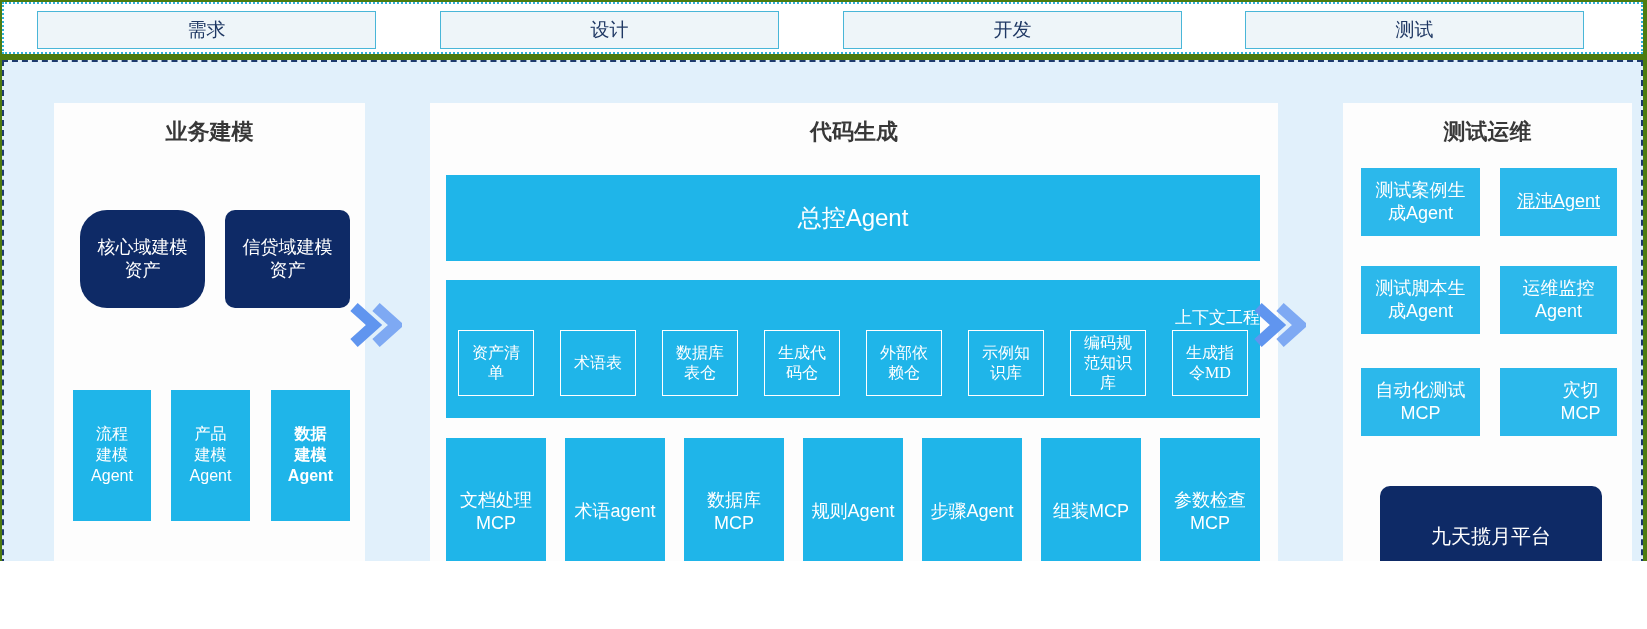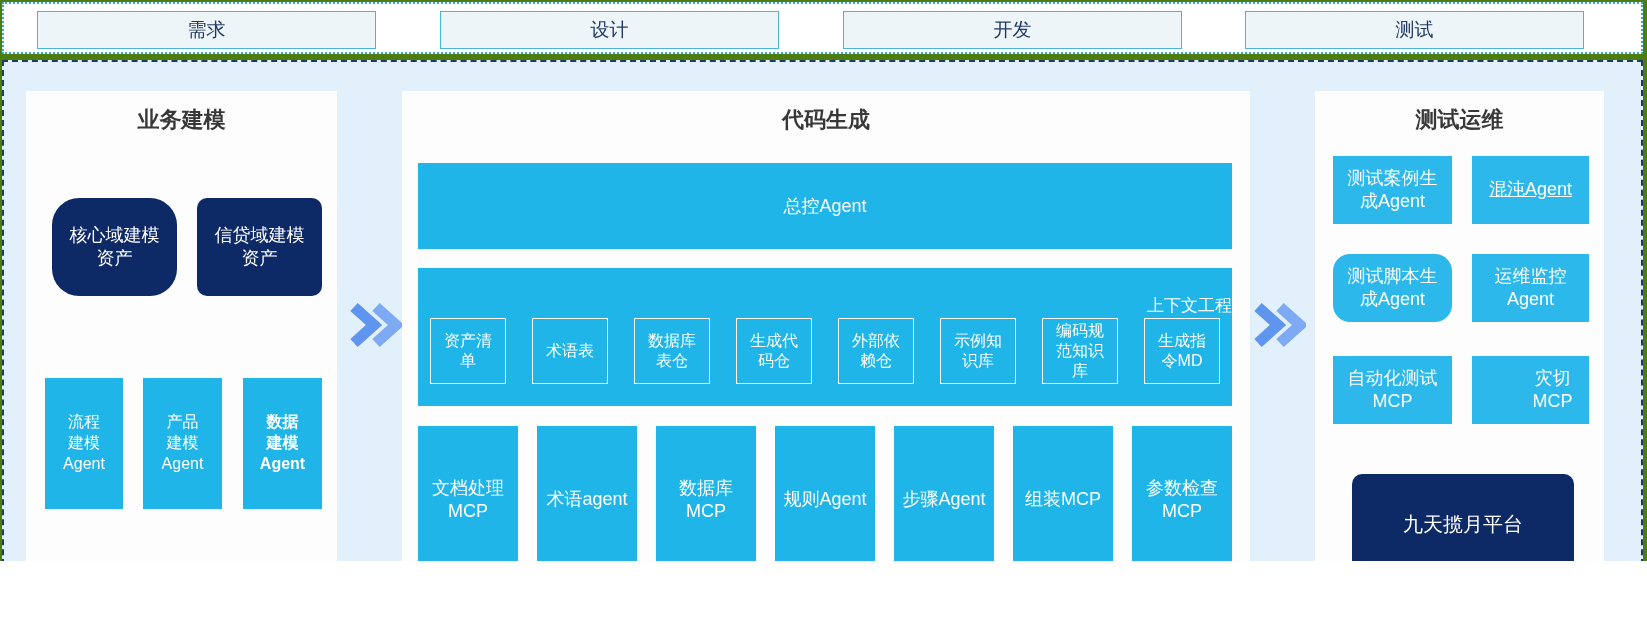--- a/index.html
+++ b/index.html
@@ -10,37 +10,37 @@
   .phase-band { position: absolute; left: 2px; top: 2px; width: 1641px; height: 52px;
                 background: #ffffff; border: 2px dotted #2fafd8; }
   .phase-box { position: absolute; top: 7px; width: 339px; height: 38px;
                background: #eef5f9; border: 1px solid #49b6d8; color: #1f3864;
                font-size: 19px; display: flex; align-items: center; justify-content: center; }
 
   
   .main-area { position: absolute; left: 2px; top: 60px; width: 1641px; height: 565px;
                background: #e1f0fb; border: 2px dashed #1e3a6d; }
 
-  .panel { position: absolute; top: 29px; height: 517px; background: #fdfdfd; }
+  .panel { position: absolute; top: 41px; height: 517px; background: #fdfdfd; margin-left: 28px; }
   .panel-title { text-align: center; font-size: 22px; font-weight: bold; color: #383838; padding-top: 14px; }
 
   .box { position: absolute; display: flex; align-items: center; justify-content: center;
          text-align: center; color: #ffffff; white-space: pre-line; line-height: 1.3; }
   .navy { background: #0e2a66; border-radius: 10px; font-size: 18px; }
   .cyan { background: #1fb5e9; font-size: 16px; }
   .cyan-lt { background: #2cb8eb; font-size: 18px; }
 
   
   .master-bar { position: absolute; left: 16px; top: 72px; width: 814px; height: 86px;
-                background: #1fb5e9; color: #fff; font-size: 18px;
+                background: #1fb5e9; color: #fff; font-size: 24px;
                 display: flex; align-items: center; justify-content: center; }
   .ctx-wrap { position: absolute; left: 16px; top: 177px; width: 814px; height: 138px; background: #1fb5e9; }
   .ctx-title { text-align: right; color: #ffffff; font-size: 17px; padding-top: 26px; }
   .ctx-row { position: absolute; left: 12px; right: 12px; top: 50px; height: 66px;
-             display: flex; justify-content: space-between; }
+             display: flex; justify-content: space-between; font-family: Liberation Serif, serif; }
   .ctx-item { width: 76px; height: 66px; border: 1px solid #ffffff; color: #ffffff;
               font-size: 16px; line-height: 1.25; display: flex; align-items: center;
               justify-content: center; text-align: center; white-space: pre-line; }
   .tools-row { position: absolute; left: 16px; top: 335px; width: 814px; height: 148px;
                display: flex; justify-content: space-between; }
   .tool-box { width: 100px; height: 148px; background: #1fb5e9; color: #ffffff; font-size: 18px;
               line-height: 1.3; display: flex; align-items: center; justify-content: center;
               text-align: center; white-space: pre-line; }
 
   .chevron { position: absolute; top: 240px; width: 54px; height: 46px; }
@@ -125,21 +125,21 @@
     <svg class="chevron" style="left:1248px" viewBox="0 0 54 46">
       <path d="M6 5 L26 23 L6 41" stroke="#6095ef" stroke-width="11" fill="none"></path>
       <path d="M28 5 L48 23 L28 41" stroke="#7ea9f3" stroke-width="11" fill="none"></path>
     </svg>
 
     <div class="panel" style="left:1311px; width:289px;">
       <div class="panel-title">测试运维</div>
       <div class="box cyan-lt" style="left:18px;  top:65px;  width:119px; height:68px;">测试案例生
 成Agent</div>
       <div class="box cyan-lt" style="left:157px; top:65px;  width:117px; height:68px;text-decoration:underline;">混沌Agent</div>
-      <div class="box cyan-lt" style="left:18px;  top:163px; width:119px; height:68px;border-radius:17px;">测试脚本生
+      <div class="box cyan-lt" style="left:18px;  top:163px; width:119px; height:68px;">测试脚本生
 成Agent</div>
       <div class="box cyan-lt" style="left:157px; top:163px; width:117px; height:68px;text-align:center;">运维监控
 Agent</div>
       <div class="box cyan-lt" style="left:18px;  top:265px; width:119px; height:68px;">自动化测试
 MCP</div>
       <div class="box cyan-lt" style="left:157px; top:265px; width:117px; height:68px;padding-left:44px;">灾切MCP</div>
       <div class="box navy" style="left:37px; top:383px; width:222px; height:100px; font-size:20px;">九天揽月平台</div>
     </div>
 
   </div>

